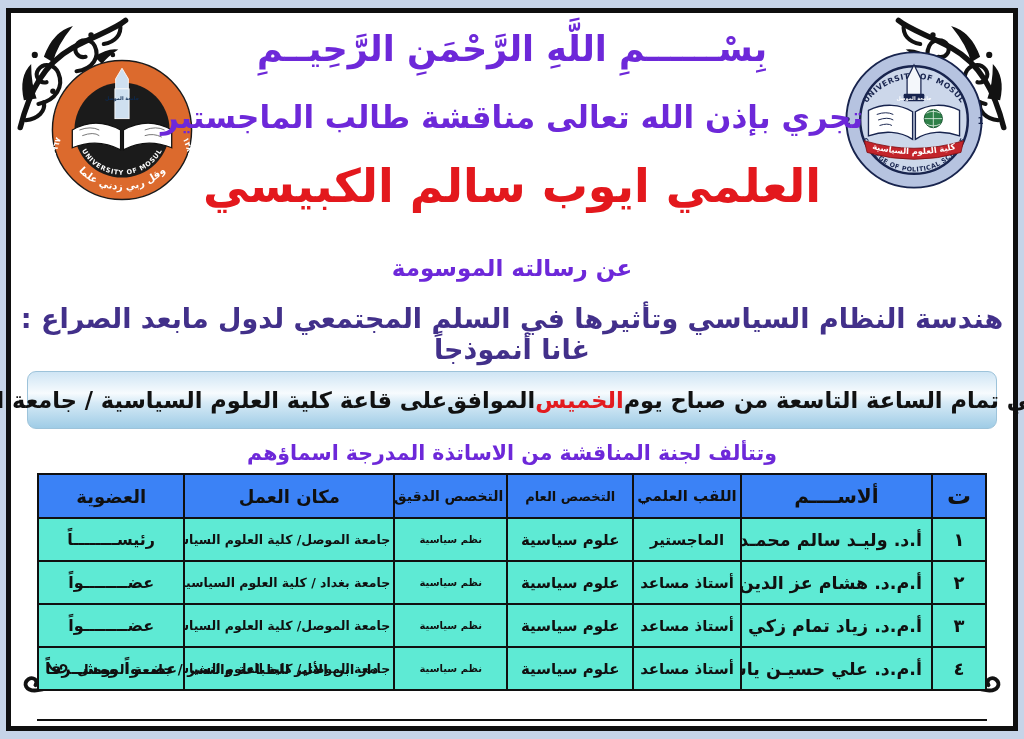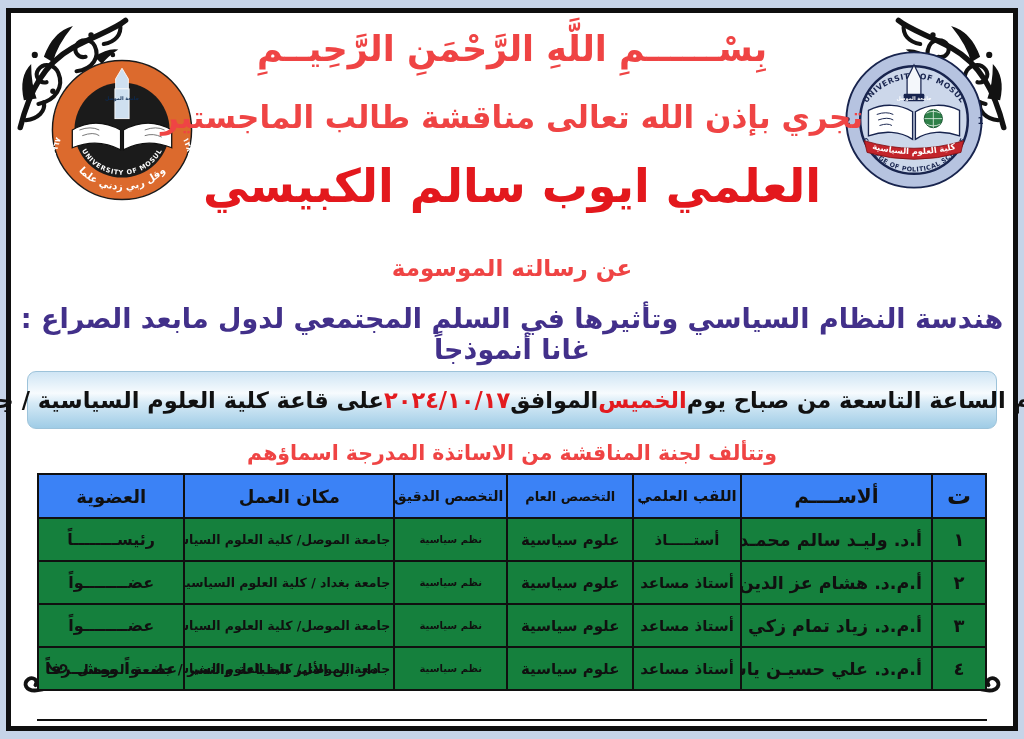--- a/index.html
+++ b/index.html
@@ -21,21 +21,21 @@
   .flourish.tr{right:2px;top:2px;transform:scaleX(-1);}
   .curl{position:absolute;width:52px;height:40px;pointer-events:none;}
   .curl.bl{left:8px;bottom:26px;transform:scaleX(-1);}
   .curl.br{right:8px;bottom:26px;}
 
   
   .logo{position:absolute;}
   .logo.mosul{left:40px;top:46px;width:142px;height:142px;}
   .logo.polsci{right:30px;top:38px;width:138px;height:138px;}
 
-  .center-line{position:absolute;left:0;right:0;text-align:center;font-weight:bold;color:#ef4444;}
+  .center-line{position:absolute;left:0;right:0;text-align:center;font-weight:bold;color:#6d28d9;}
   .bismillah{top:16px;font-size:35px;letter-spacing:1px;}
   .announce{top:86px;font-size:31px;}
   .student-name{top:146px;font-size:46px;color:#e3181d;}
   .thesis-intro{top:242px;font-size:23px;}
   .thesis-title{top:290px;font-size:27px;color:#42308a;}
 
   .banner{
     position:absolute;top:358px;left:16px;right:16px;height:56px;
     border-radius:9px;border:1px solid #9dc3da;
     background:linear-gradient(180deg,#cfe5f4 0%,#f7fbfe 38%,#d6eaf6 55%,#9fcce6 100%);
@@ -45,21 +45,21 @@
   }
   .banner .red{color:#e31b1f;}
 
   .committee-line{top:428px;font-size:20.5px;}
 
   .tbl-wrap{position:absolute;top:460px;left:26px;right:26px;}
   table{width:100%;border-collapse:collapse;table-layout:fixed;direction:rtl;}
   th,td{border:2.5px solid #101010;text-align:center;font-weight:bold;color:#101010;
         overflow:hidden;white-space:nowrap;padding:0 3px;}
   thead th{background:#3b82f6;height:42px;}
-  tbody td{background:#15803d;height:41px;}
+  tbody td{background:#5eead4;height:41px;}
   .c0{width:5.2%;}  .c1{width:20.5%;} .c2{width:11.2%;} .c3{width:13.2%;}
   .c4{width:11.8%;} .c5{width:22.6%;} .c6{width:15.5%;}
   thead .c0{font-size:24px;} thead .c1{font-size:20px;} thead .c2{font-size:15px;}
   thead .c3{font-size:13px;} thead .c4{font-size:14px;} thead .c5{font-size:18px;}
   thead .c6{font-size:18px;}
   tbody .c0{font-size:18px;} 
   tbody .c1{font-size:17.5px;text-align:right;padding-right:9px;}
   tbody .c2{font-size:15px;} tbody .c3{font-size:15px;} tbody .c4{font-size:10px;}
   tbody .c5{font-size:12.5px;} tbody .c6{font-size:16px;}
 
@@ -178,21 +178,20 @@
     <div class="center-line bismillah">بِسْــــــمِ اللَّهِ الرَّحْمَنِ الرَّحِيــمِ</div>
     <div class="center-line announce">تجري بإذن الله تعالى مناقشة طالب الماجستير</div>
     <div class="center-line student-name">العلمي ايوب سالم الكبيسي</div>
     <div class="center-line thesis-intro">عن رسالته الموسومة</div>
     <div class="center-line thesis-title">هندسة النظام السياسي وتأثيرها في السلم المجتمعي لدول مابعد الصراع : غانا أنموذجاً</div>
 
     <div class="banner">
       <span>وذلك في تمام الساعة التاسعة من صباح يوم </span>
         <span class="red">الخميس</span>
         <span> الموافق </span>
-        <span class="red">٢٠٢٤/١٠/١٧</span>
         <span> على قاعة كلية العلوم السياسية / جامعة الموصل</span>
     </div>
 
     <div class="center-line committee-line">وتتألف لجنة المناقشة من الاساتذة المدرجة اسماؤهم</div>
 
     <div class="tbl-wrap">
       <table>
         <thead>
           <tr>
               <th class="c0">ت</th>
@@ -201,21 +200,21 @@
               <th class="c3">التخصص العام</th>
               <th class="c4">التخصص الدقيق</th>
               <th class="c5">مكان العمل</th>
               <th class="c6">العضوية</th>
             </tr>
         </thead>
         <tbody>
             <tr>
               <td class="c0">١</td>
               <td class="c1">أ.د. وليـد سالم محمـد</td>
-              <td class="c2">أستـــــاذ</td>
+              <td class="c2">الماجستير</td>
               <td class="c3">علوم سياسية</td>
               <td class="c4">نظم سياسية</td>
               <td class="c5">جامعة الموصل/ كلية العلوم السياسية</td>
               <td class="c6">رئيســــــــاً</td>
             </tr>
             <tr>
               <td class="c0">٢</td>
               <td class="c1">أ.م.د. هشام عز الدين مجيد</td>
               <td class="c2">أستاذ مساعد</td>
               <td class="c3">علوم سياسية</td>

